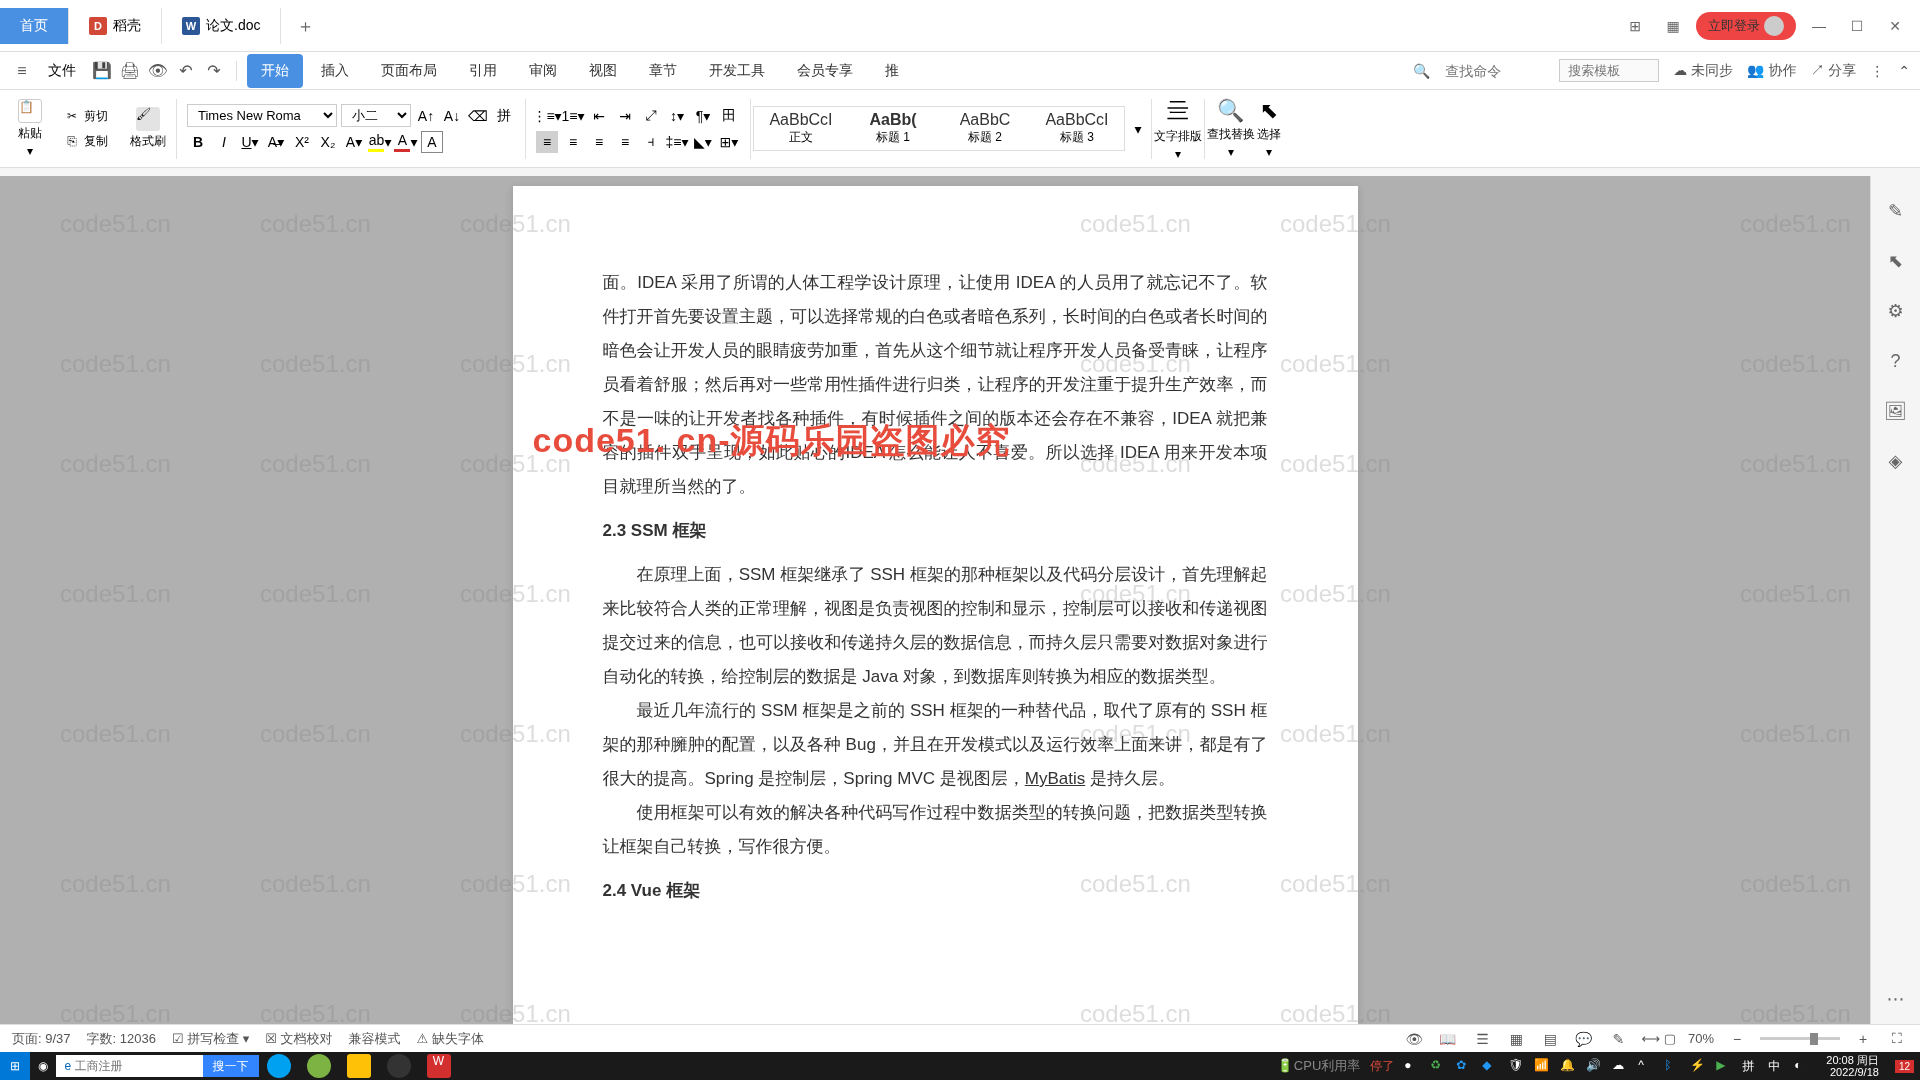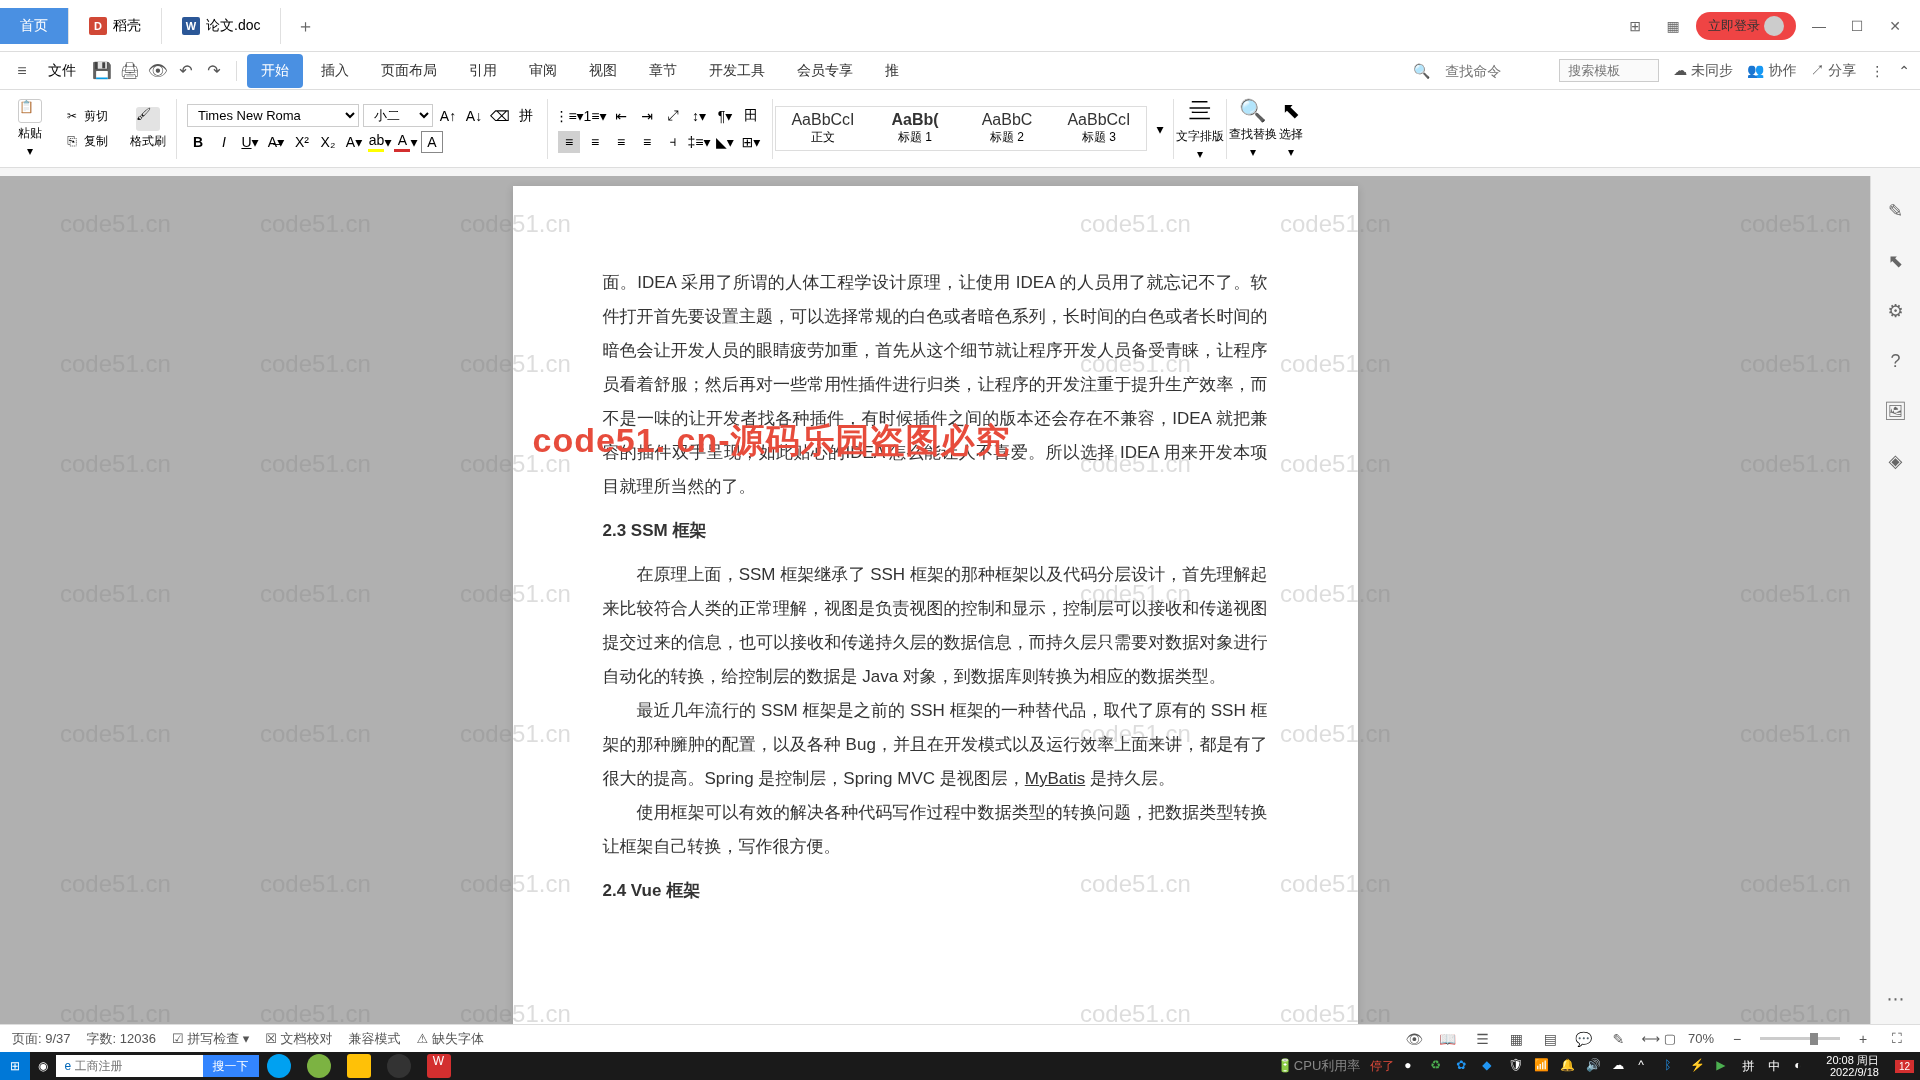--- a/index.html
+++ b/index.html
@@ -151,21 +151,21 @@
   </div>
   <div class="ribbon-group">
     <div class="big-btn">
         <div class="big-icon">🖌</div>
         <span>格式刷</span>
       </div>
   </div>
   <div class="ribbon-sep"></div>
   <div class="ribbon-group-h">
     <div class="font-row">
-      <select class="font-select" style="width:172px;"><option>Times New Roma</option></select>
+      <select class="font-select" style="width:150px;"><option>Times New Roma</option></select>
       <select class="font-select" style="width:70px;"><option>小二</option></select>
       <span class="fmt-btn">A↑</span>
       <span class="fmt-btn">A↓</span>
       <span class="fmt-btn">⌫</span>
       <span class="fmt-btn">拼</span>
     </div>
     <div class="font-row">
       <span class="fmt-btn">
           <b>B</b>
         </span>

